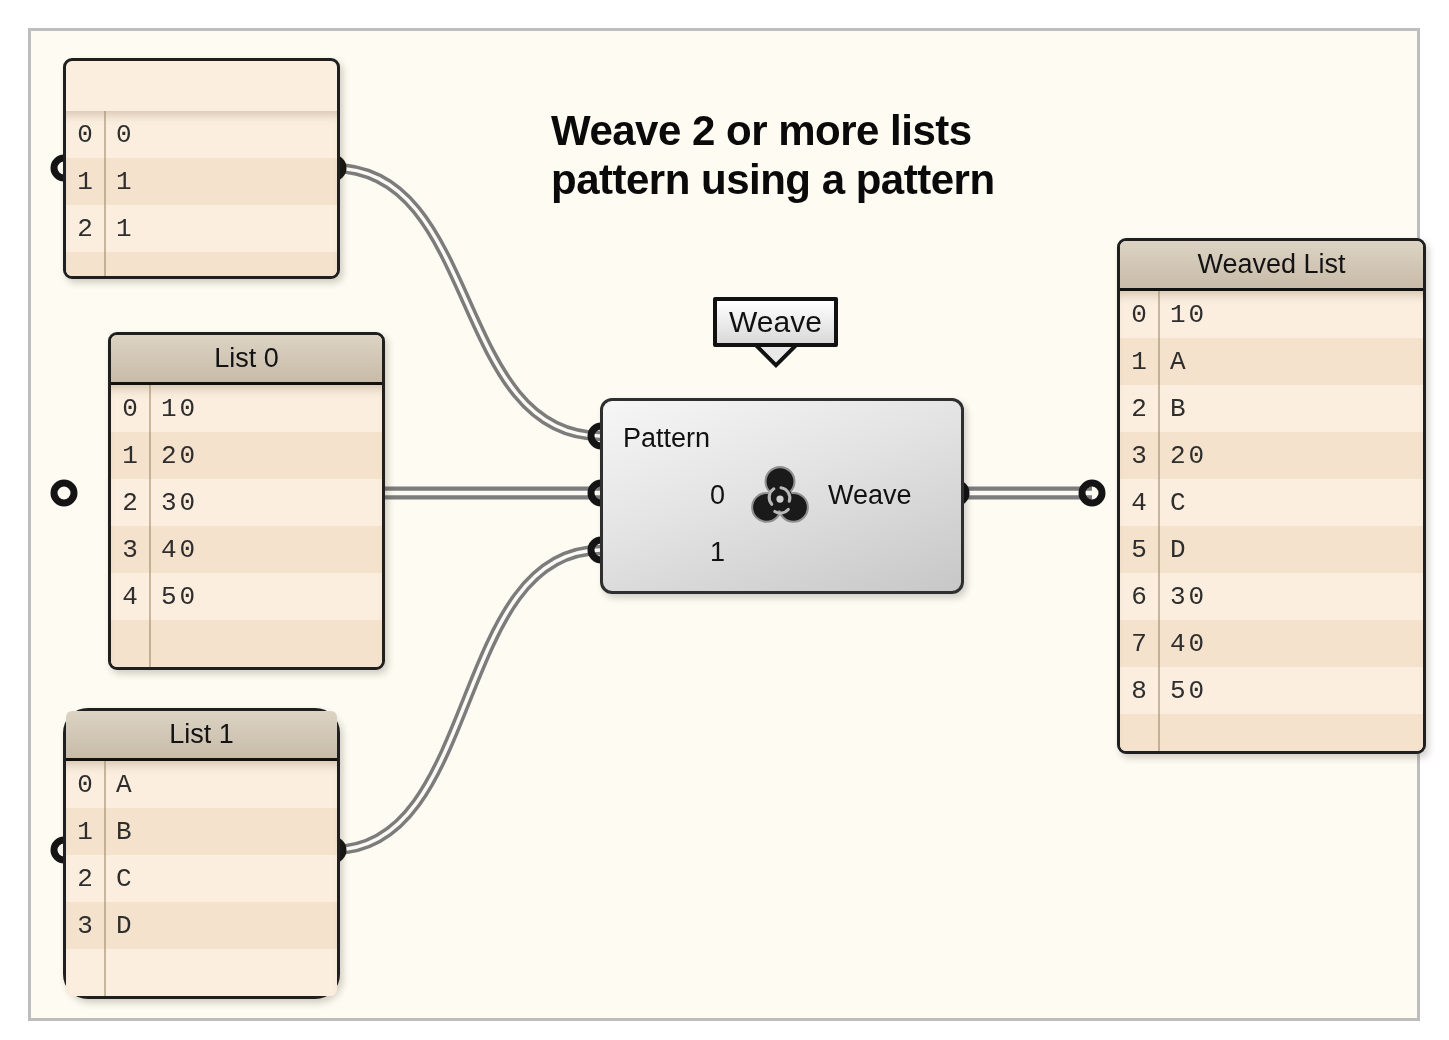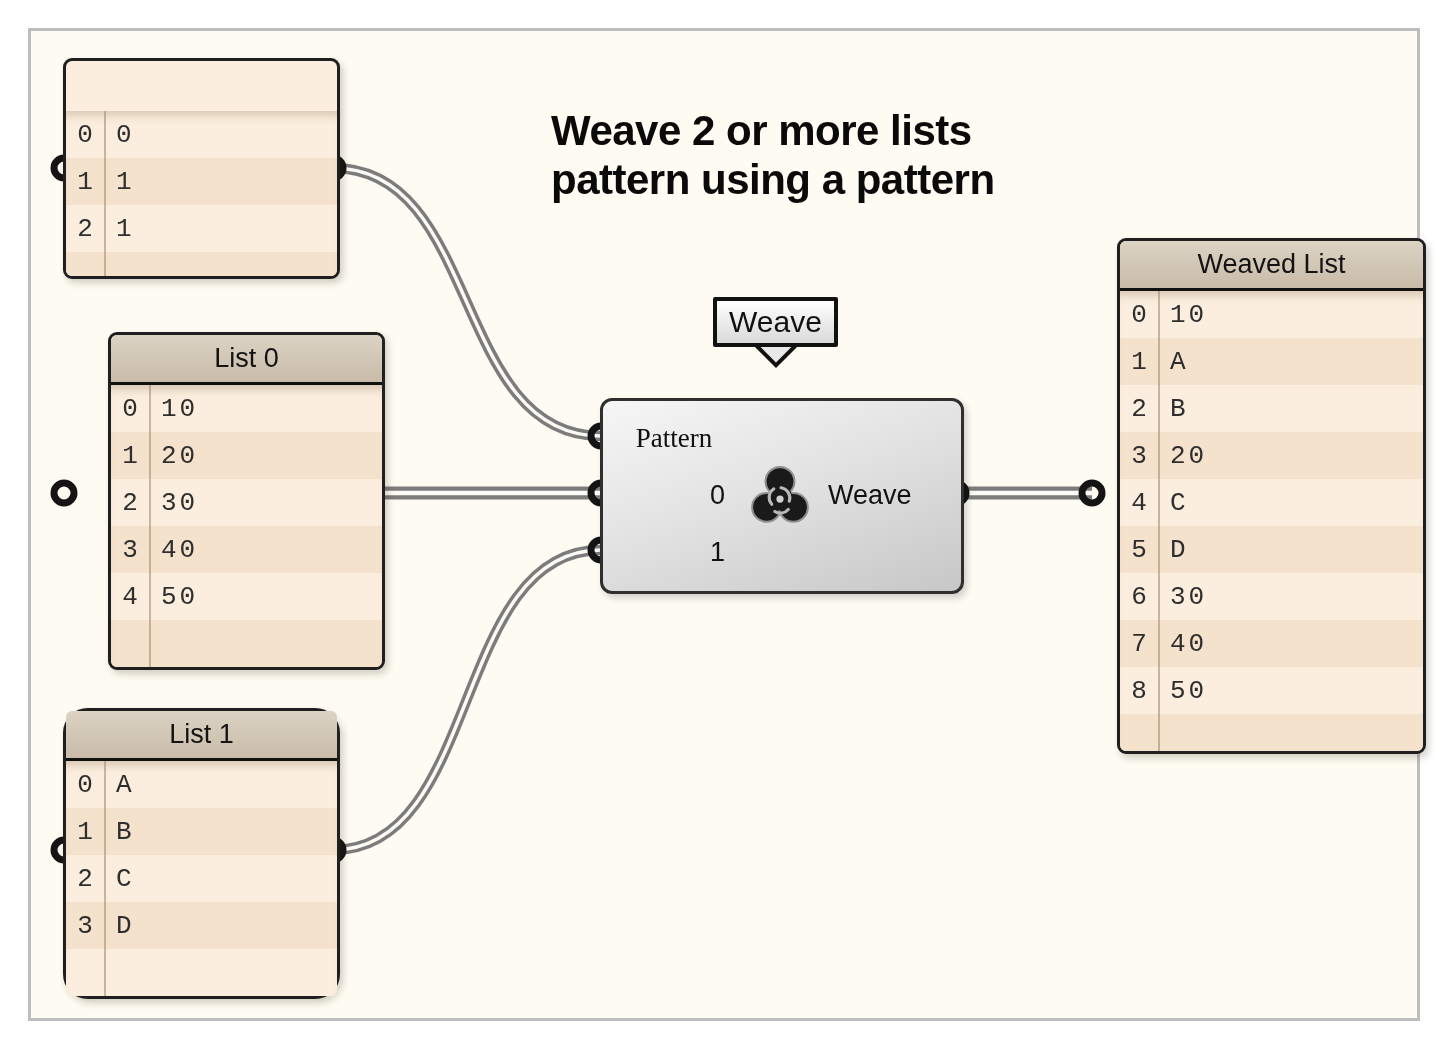--- a/index.html
+++ b/index.html
@@ -49,21 +49,21 @@
   #component{
     position:absolute;left:600px;top:398px;width:358px;height:190px;z-index:2;
     border:3px solid #2f2f2f;border-radius:12px;
     background:linear-gradient(160deg,#F6F6F6 0%,#E3E3E3 45%,#C7C7C7 100%);
     box-shadow:3px 4px 7px rgba(0,0,0,0.18);
   }
   .comp-in{
     position:absolute;left:20px;width:102px;height:40px;line-height:40px;
     text-align:right;font-size:27px;color:#111;
   }
-  #comp-in-0{top:17px;text-align:center;font-family:Liberation Serif, serif;}
+  #comp-in-0{top:17px;text-align:left;}
   #comp-in-1{top:74px;}
   #comp-in-2{top:131px;}
   #comp-icon{position:absolute;left:144px;top:62px;width:66px;height:66px;}
   #comp-out-label{
     position:absolute;left:225px;top:74px;width:115px;height:40px;line-height:40px;
     font-size:27px;color:#111;
   }
   
   #tooltip-diamond{
     position:absolute;left:759px;top:327px;width:26px;height:26px;z-index:3;

